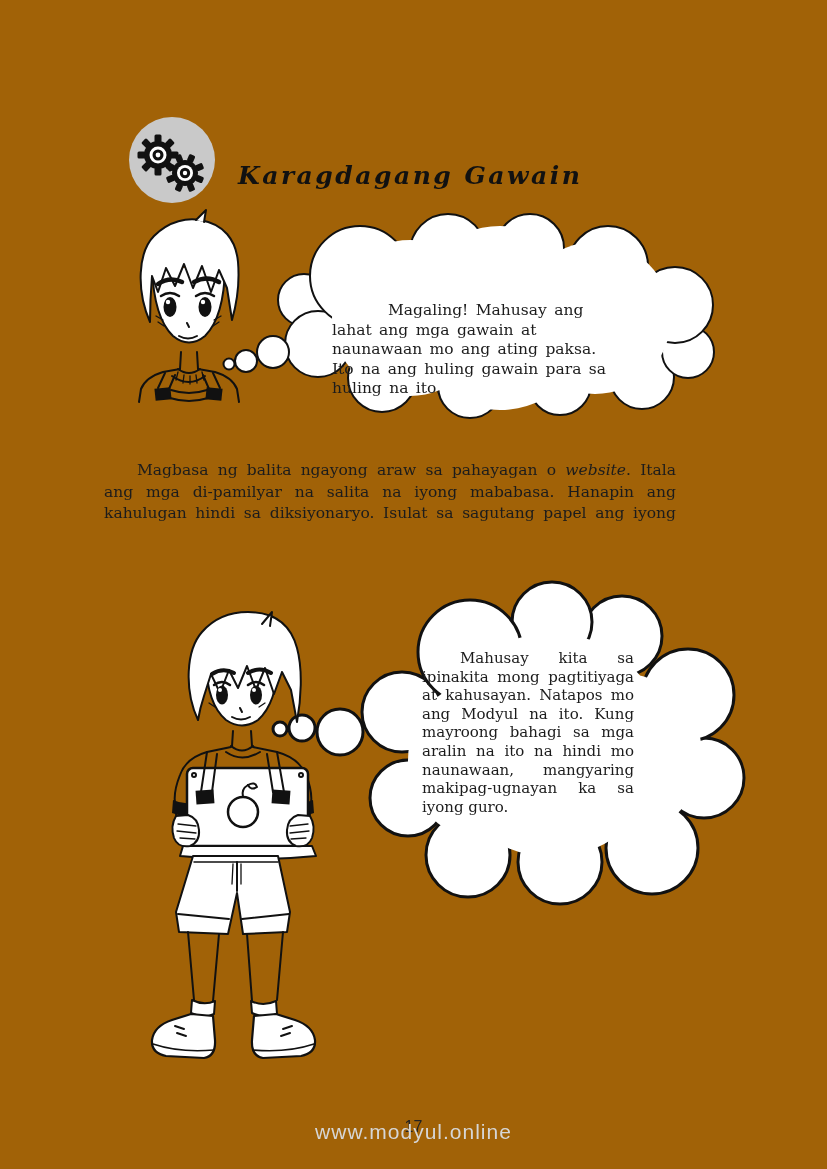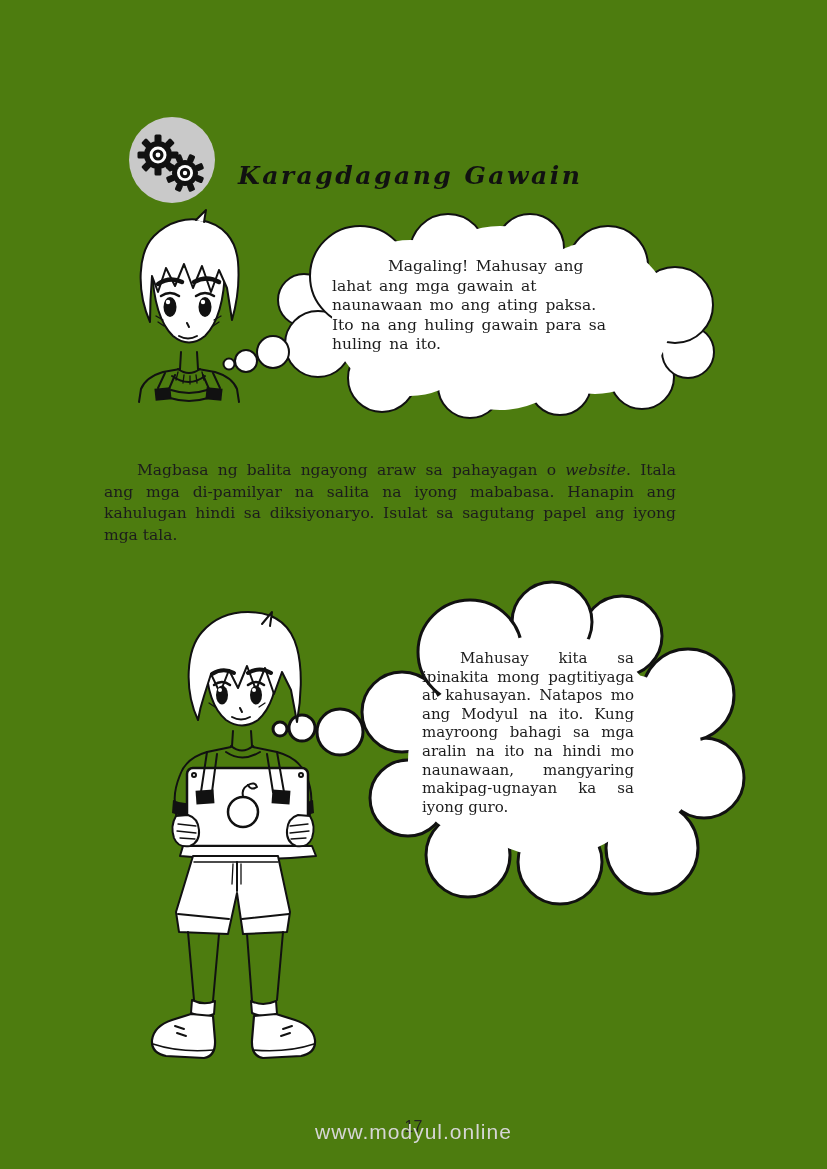--- a/index.html
+++ b/index.html
@@ -1,40 +1,40 @@
 <!DOCTYPE html>
 <html><head>
 <meta charset="utf-8">
 <style>
   html,body{margin:0;padding:0;background:#888;}
   .page{
     position:relative;
     width:827px;height:1169px;
-    background:#4d7c0f;
+    background:#a16207;
     overflow:hidden;
     font-family:"DejaVu Serif","Liberation Serif",serif;
     color:#1c1c1c;
     text-decoration:underline;
   }
   .page-title{
     position:absolute;left:238px;top:144px;
     font-size:25px;font-weight:bold;font-style:italic;
     letter-spacing:2.5px;color:#111;
     font-family:"DejaVu Serif","Liberation Serif",serif;
     white-space:nowrap;
   }
   .header-badge{position:absolute;left:128px;top:116px;width:90px;height:90px;}
   .scene-svg{position:absolute;pointer-events:none;}
   #scene1{left:125px;top:195px;width:600px;height:245px;}
   #scene2{left:140px;top:580px;width:620px;height:500px;}
   .bubble-text,.paragraph{position:absolute;color:#1c1c1c;}
   .line{white-space:nowrap;}
   .line.just{text-align:justify;text-align-last:justify;white-space:normal;}
   #bubble1{left:332px;top:257px;width:292px;font-size:15.5px;line-height:19.5px;word-spacing:2.5px;}
-  #bubble1 .line.first{text-indent:56px;}
+  #bubble1 .line.first{text-indent:56px;margin-top:44px;}
   #bubble2{left:422px;top:649px;width:212px;font-size:15px;line-height:18.6px;}
   #bubble2 .line.first{text-indent:38px;}
   .paragraph{left:104px;top:460px;width:572px;font-size:15.5px;line-height:21.7px;}
   .paragraph .line.first{text-indent:33px;}
   .page-number{
     position:absolute;left:0;top:1090px;width:100%;
     text-align:center;font-family:"Liberation Sans","DejaVu Sans",sans-serif;
     font-size:16px;color:#222;margin-top:28px;
   }
   .watermark{
@@ -159,21 +159,20 @@
       <div class="line">lahat ang mga gawain at</div>
       <div class="line">naunawaan mo ang ating paksa.</div>
       <div class="line">Ito na ang huling gawain para sa</div>
       <div class="line">huling na ito.</div>
     </div>
 
   <div class="paragraph">
       <div class="line first just"><span>Magbasa ng balita ngayong araw sa pahayagan o </span><em>website</em><span>. Itala</span></div>
       <div class="line just">ang mga di-pamilyar na salita na iyong mababasa. Hanapin ang</div>
       <div class="line just">kahulugan hindi sa diksiyonaryo. Isulat sa sagutang papel ang iyong</div>
-      <div class="line">mga tala.</div>
     </div>
 
   <svg id="scene2" class="scene-svg" viewBox="140 580 620 500" aria-hidden="true">
     <g stroke="#111" stroke-width="3" fill="none" stroke-linecap="round" stroke-linejoin="round">
 
       <g>
         <circle cx="402" cy="712" r="40" fill="#fff"></circle>
         <circle cx="408" cy="798" r="38" fill="#fff"></circle>
         <circle cx="468" cy="855" r="42" fill="#fff"></circle>
         <circle cx="560" cy="862" r="42" fill="#fff"></circle>

